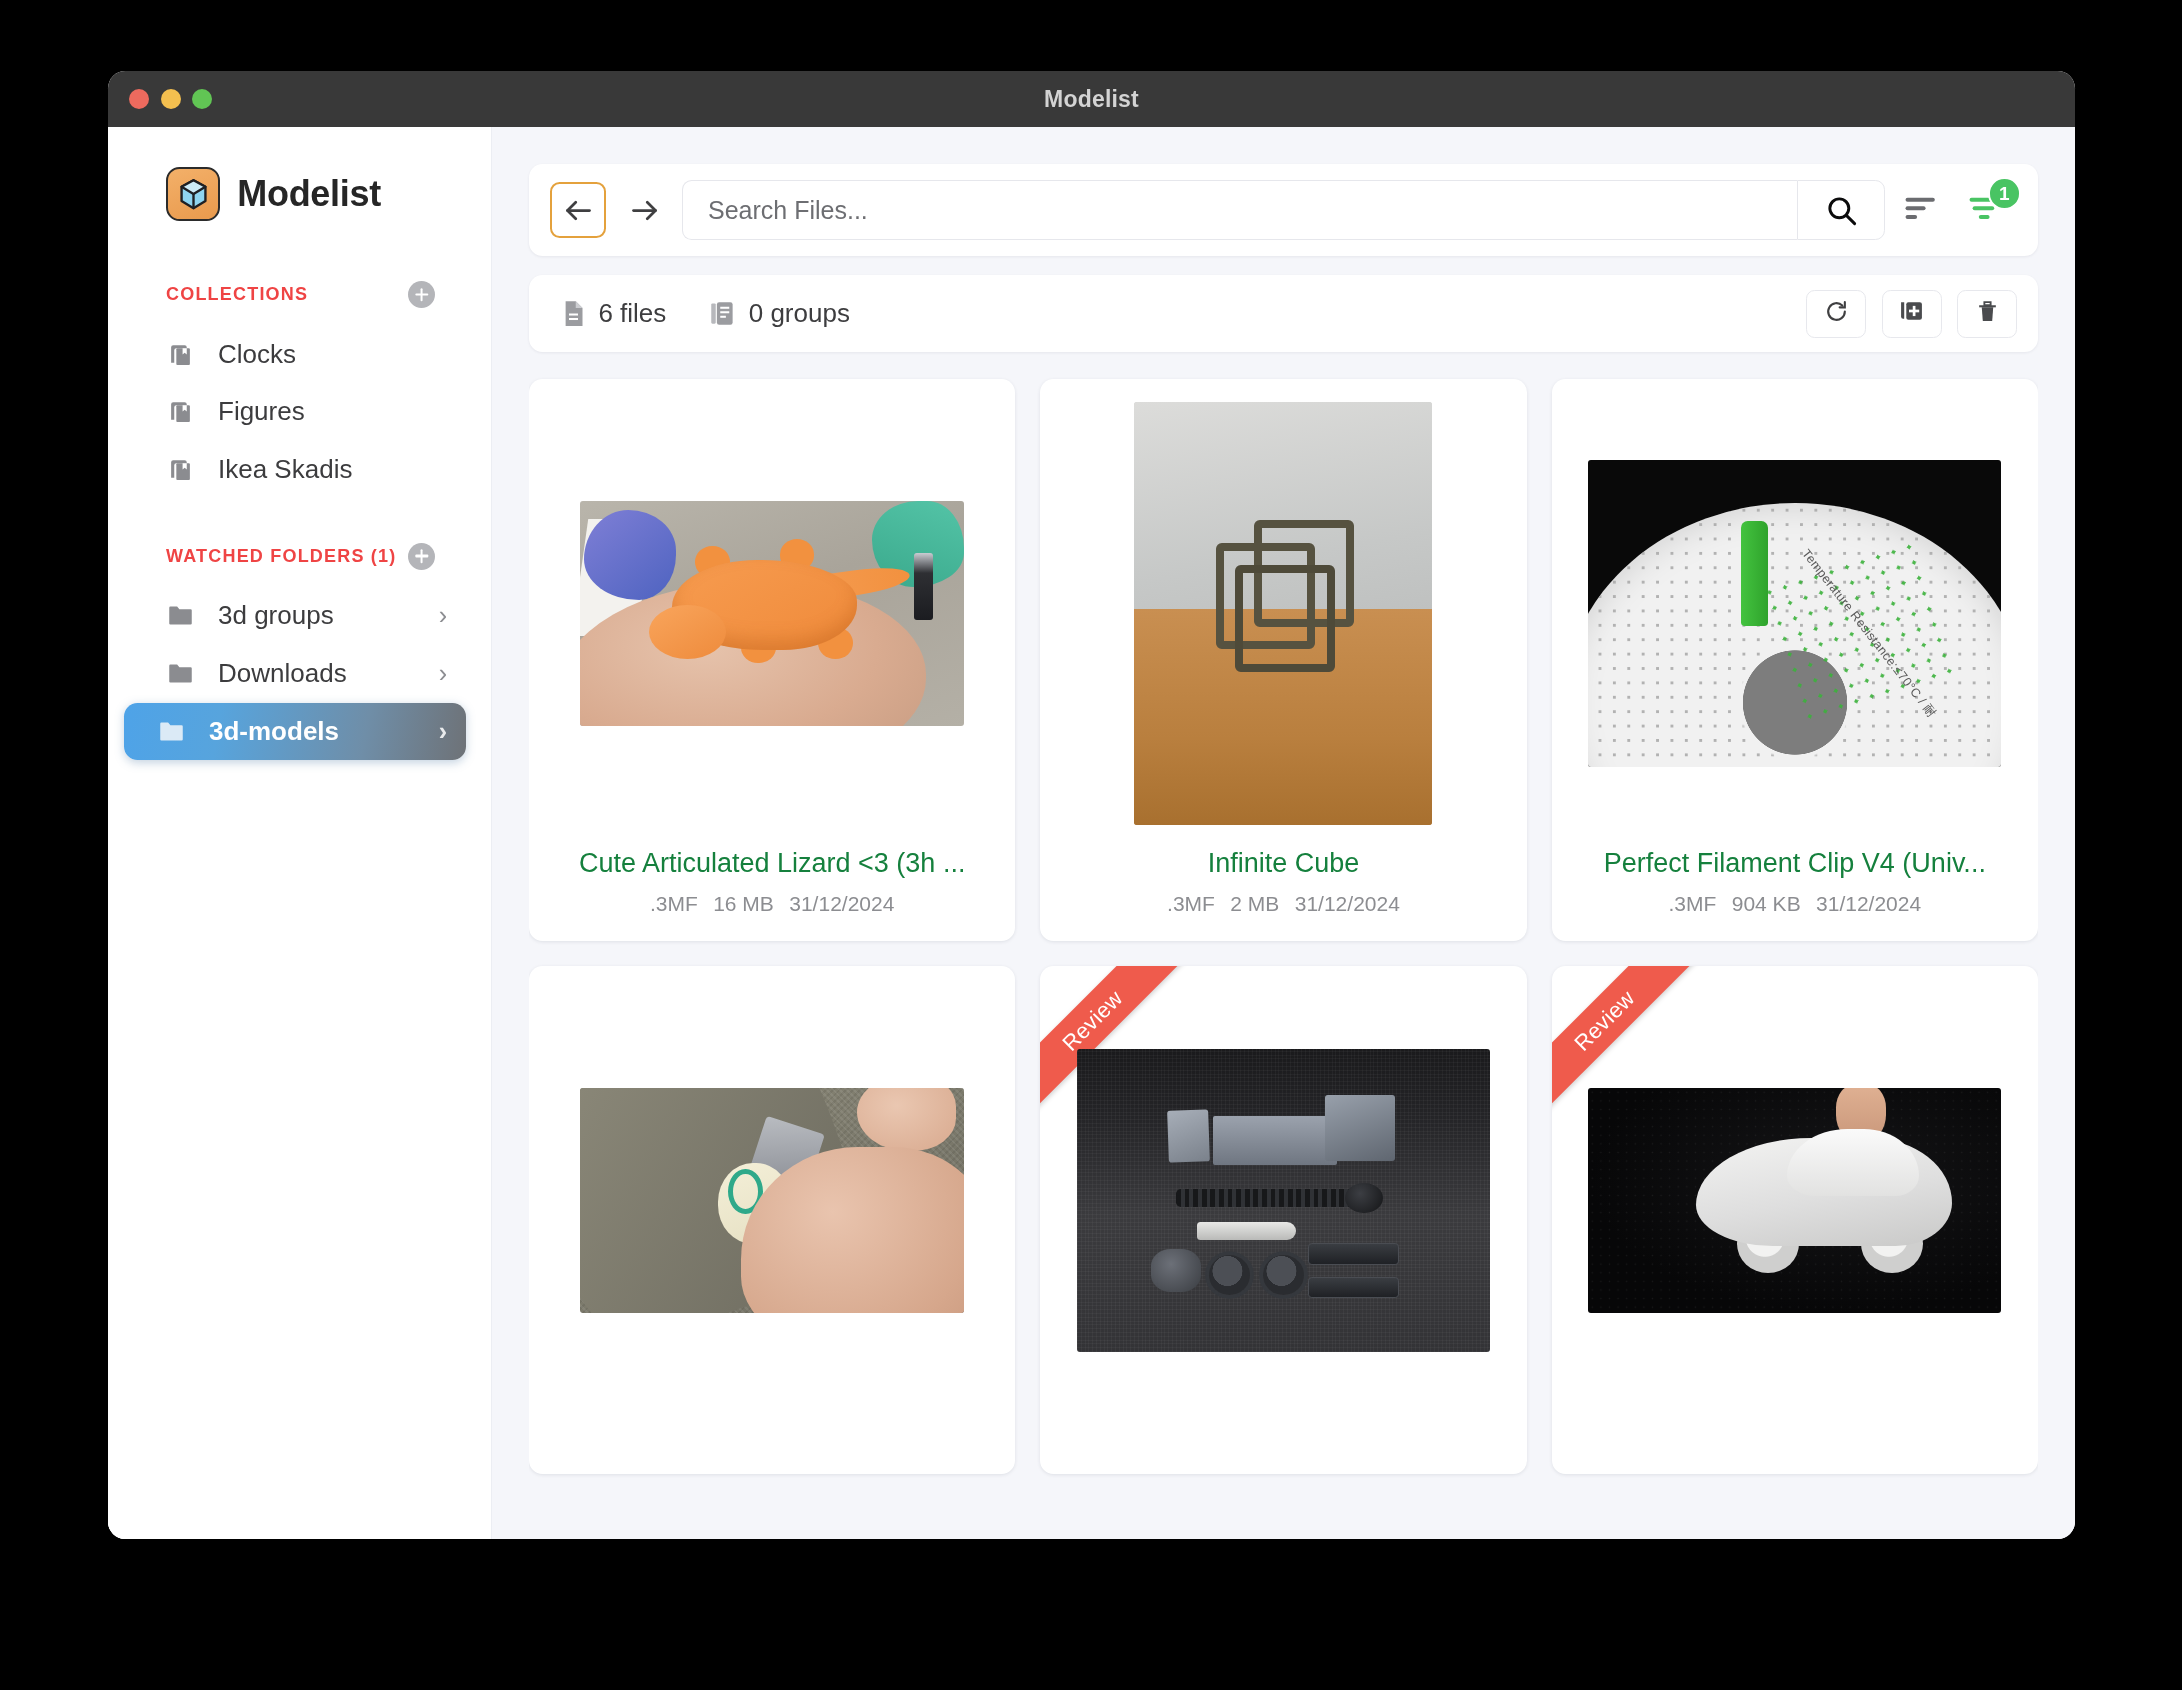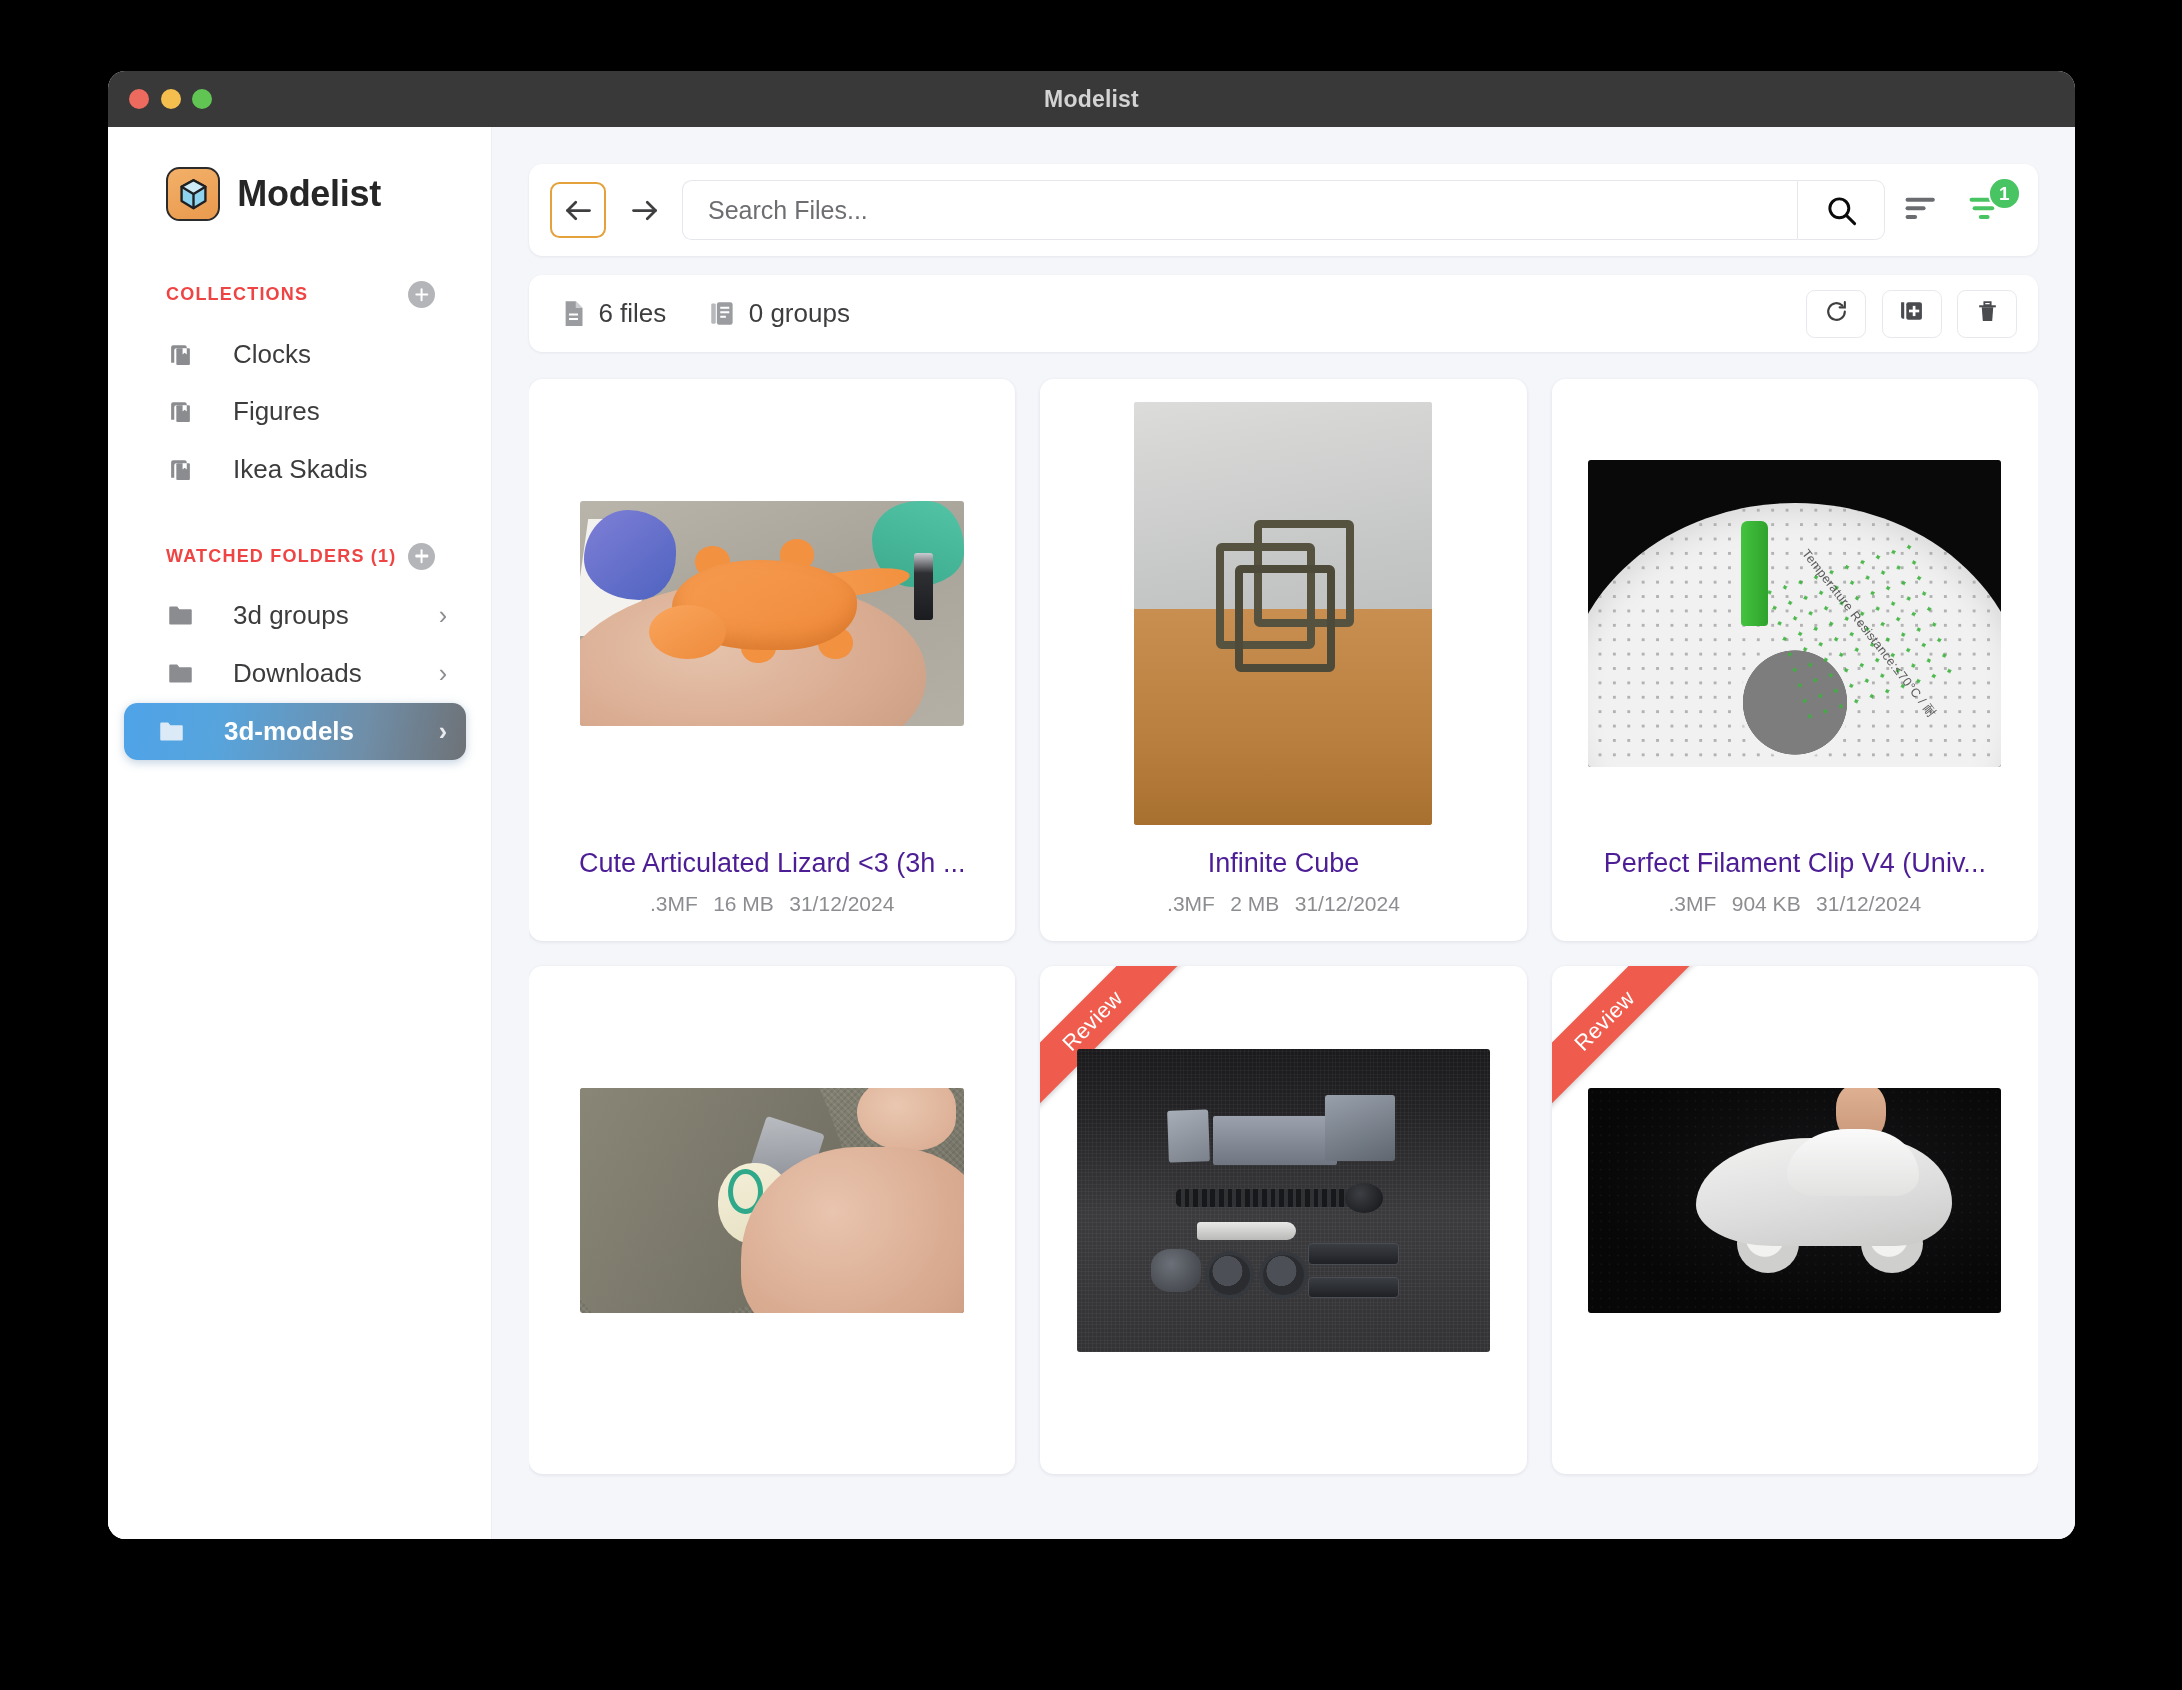--- a/index.html
+++ b/index.html
@@ -71,21 +71,21 @@
   }
   .plus-btn::before, .plus-btn::after {
     content:""; position:absolute; background:#fff; border-radius:1px;
     left:50%; top:50%; transform: translate(-50%,-50%);
   }
   .plus-btn::before { width: 13.4px; height: 2.9px; }
   .plus-btn::after  { width: 2.9px; height: 13.4px; }
 
   .nav-list { margin-top: 17.3px; }
   .nav-item {
-    display: flex; align-items: center; gap: 36px;
+    display: flex; align-items: center; gap: 21px;
     margin: 0 25px; padding: 13.4px 19px 13.4px 31px;
     border-radius: 13.4px; cursor: pointer;
     color: #3c3c3e; font-size: 26px;
   }
   .nav-item .chev { margin-left: auto; color: #8d8e92; font-size: 25px; line-height: 1; }
   .nav-item.selected {
     background: linear-gradient(100deg,#4ea3e8 0%,#57a4dd 28%,#6f8ea8 70%,#6e7277 100%);
     color: #fff; font-weight: bold;
     box-shadow: 0 2.9px 9.6px rgba(90,130,170,.35);
     margin-left: 16px;
@@ -174,21 +174,21 @@
     overflow: hidden; cursor: pointer;
     padding: 23px 19px 25px 19px;
     display:flex; flex-direction: column; align-items: center;
   }
   .thumb-box {
     width: 100%; height: 423px;
     display: flex; align-items: center; justify-content: center;
   }
   .thumb { border-radius: 2.9px; overflow: hidden; position: relative; }
   .card-title {
-    margin-top: 23px; font-size: 27px; color: #4c1d95;
+    margin-top: 23px; font-size: 27px; color: #15803d;
     text-align: center; white-space: nowrap; overflow: hidden; width: 100%;
   }
   .card-meta {
     margin-top: 13.4px; font-size: 21px; color: #8c8d91;
     display: flex; gap: 15.4px; justify-content: center;
   }
   .ribbon {
     position: absolute; left: -63px; top: 33px;
     width: 231px; transform: rotate(-45deg);
     background: #ef5b4c; color:#fff;

